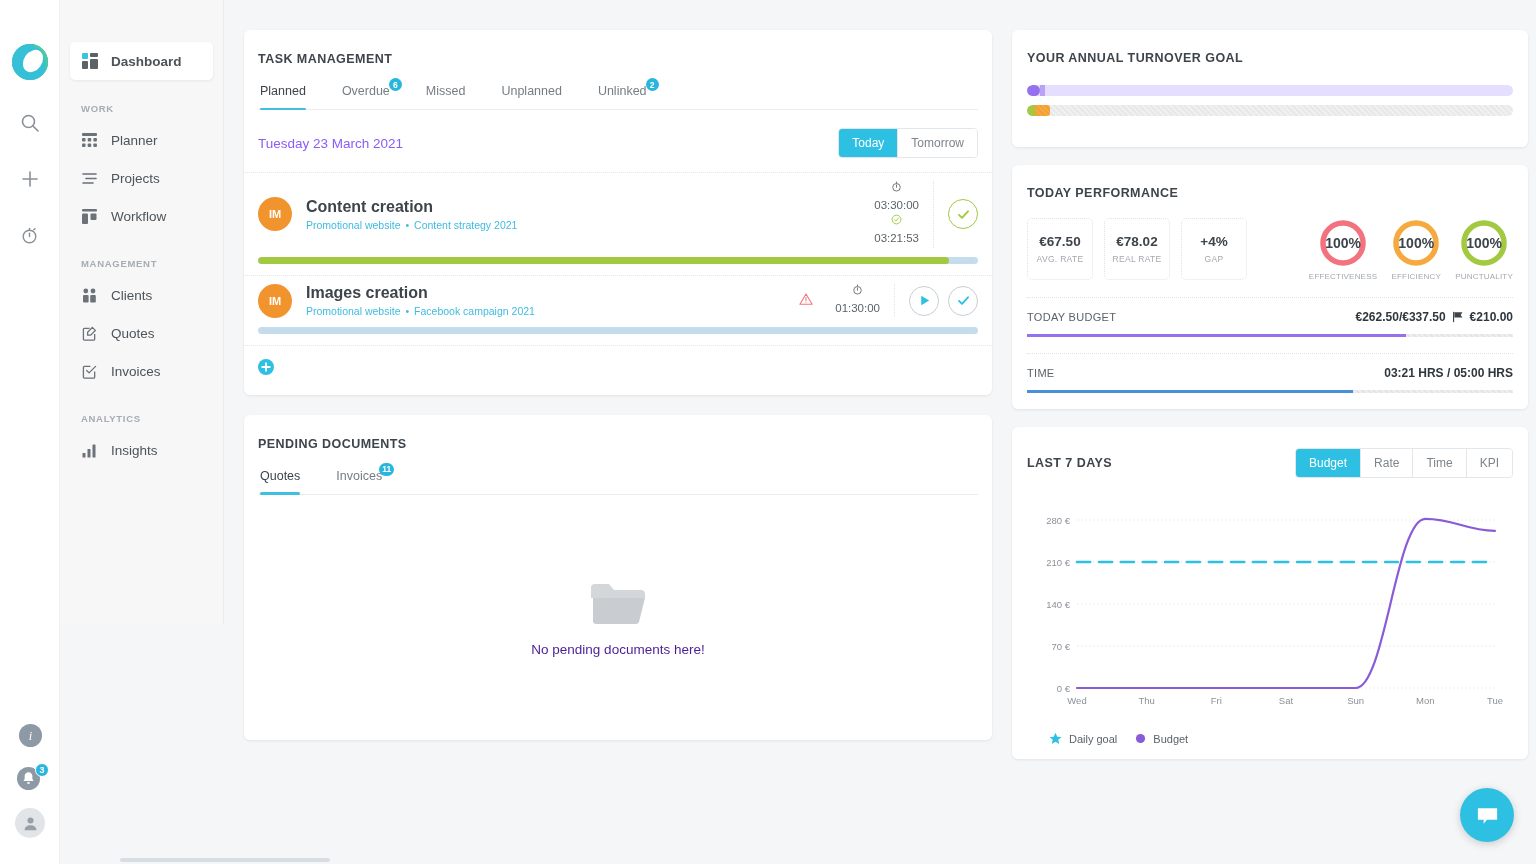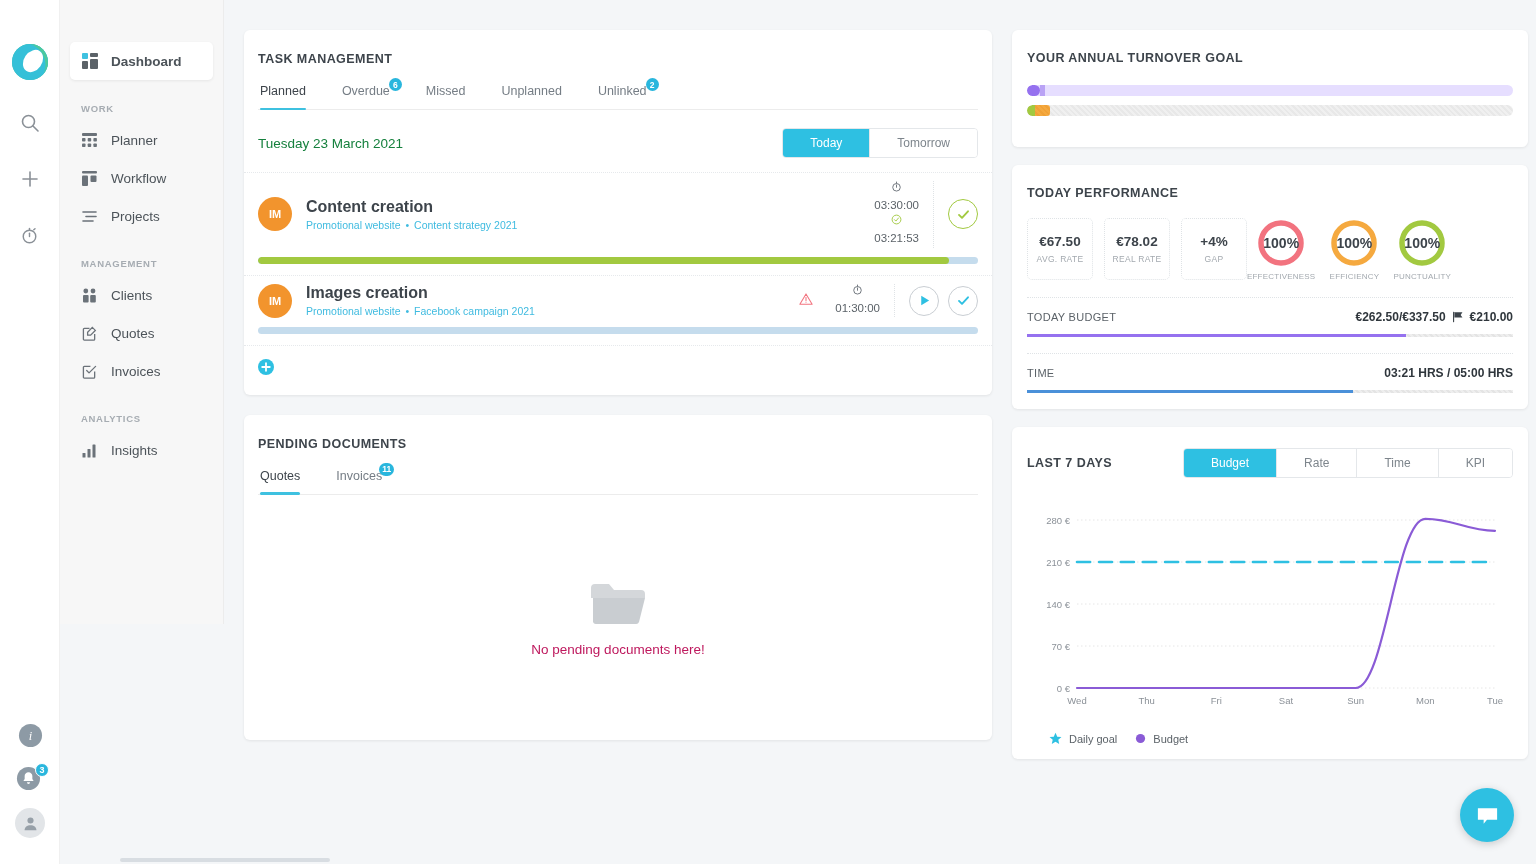--- a/index.html
+++ b/index.html
@@ -103,32 +103,32 @@
     background: #29b6dd; color: #fff; font-size: 8.5px; font-weight: bold;
     min-width: 13px; height: 13px; padding: 0 3px; border-radius: 7px;
     display: flex; align-items: center; justify-content: center;
   }
 
   
   .pill-group {
     display: inline-flex; border: 1px solid #e4e7ea; border-radius: 4px; overflow: hidden;
   }
   .pill {
-    padding: 7px 27px; font-size: 12px; color: #7d858c;
+    padding: 7px 13px; font-size: 12px; color: #7d858c;
     cursor: pointer; background: #fff; border-right: 1px solid #e4e7ea;
   }
   .pill:last-child { border-right: none; }
   .pill.active { background: #2ec0e2; color: #fff; }
 
   
   .date-row {
     display: flex; align-items: center; justify-content: space-between;
     padding: 18px 14px 14px 14px;
   }
-  .date-label { font-size: 13.5px; color: #15803d; }
+  .date-label { font-size: 13.5px; color: #8b5cf6; }
   .task {
     display: flex; align-items: center; padding: 8px 14px 0 14px;
     border-top: 1px dotted #e6e9ec; position: relative;
   }
   .task-avatar {
     width: 34px; height: 34px; border-radius: 50%;
     background: #f2942d; color: #fff; font-size: 11px; font-weight: bold;
     display: flex; align-items: center; justify-content: center;
     flex: 0 0 34px;
   }
@@ -150,21 +150,21 @@
     margin: 9px 14px 0 14px;
   }
   .progress-fill { height: 100%; background: #a2c940; border-radius: 4px; }
   .add-row { padding: 13px 14px 16px 14px; border-top: 1px dotted #e6e9ec; margin-top: 11px; }
 
   
   .empty {
     display: flex; flex-direction: column; align-items: center; justify-content: center;
     height: 245px; gap: 14px;
   }
-  .empty-text { color: #be185d; font-size: 13.5px; }
+  .empty-text { color: #4c1d95; font-size: 13.5px; }
 
   
   .tbar { height: 11px; border-radius: 6px; overflow: hidden; display: flex; }
   .tbar.light { background: #e6deff; }
   .tbar.hatch {
     background: repeating-linear-gradient(45deg,#f0f0f0,#f0f0f0 2px,#e8e8e8 2px,#e8e8e8 4px);
   }
 
   
   .metric-box {
@@ -286,37 +286,37 @@
             <rect x="11.4" y="5" width="3.5" height="3.5" rx=".8"></rect>
           <rect x="0" y="10.5" width="3.5" height="3.5" rx=".8"></rect>
             <rect x="5.7" y="10.5" width="3.5" height="3.5" rx=".8"></rect>
             <rect x="11.4" y="10.5" width="3.5" height="3.5" rx=".8"></rect>
         </svg>
       </span>
       <span>Planner</span>
     </div>
     <div class="nav-item">
       <span class="nav-ico">
+        <svg width="15" height="15" viewBox="0 0 15 15" stroke="#6b7279" stroke-width="1.6" stroke-linecap="round">
+          <line x1="1" y1="3" x2="14" y2="3"></line>
+            <line x1="4" y1="7.5" x2="14" y2="7.5"></line>
+            <line x1="1" y1="12" x2="11" y2="12"></line>
+        </svg>
+      </span>
+      <span>Projects</span>
+    </div>
+    <div class="nav-item">
+      <span class="nav-ico">
         <svg width="15" height="15" viewBox="0 0 15 15" fill="#6b7279">
           <rect x="0" y="0" width="15" height="2.6" rx="1"></rect>
           <rect x="0" y="4.5" width="6" height="10.5" rx="1"></rect>
           <rect x="8.5" y="4.5" width="6" height="6.5" rx="1"></rect>
         </svg>
       </span>
       <span>Workflow</span>
-    </div>
-    <div class="nav-item">
-      <span class="nav-ico">
-        <svg width="15" height="15" viewBox="0 0 15 15" stroke="#6b7279" stroke-width="1.6" stroke-linecap="round">
-          <line x1="1" y1="3" x2="14" y2="3"></line>
-            <line x1="4" y1="7.5" x2="14" y2="7.5"></line>
-            <line x1="1" y1="12" x2="11" y2="12"></line>
-        </svg>
-      </span>
-      <span>Projects</span>
     </div>
   </div>
 
   <div>
     <div class="nav-group">MANAGEMENT</div>
     <div class="nav-item">
       <span class="nav-ico">
         <svg width="15" height="15" viewBox="0 0 15 15" fill="#6b7279">
           <circle cx="3.8" cy="3" r="2.4"></circle>
             <circle cx="11" cy="3" r="2.4"></circle>
@@ -528,21 +528,21 @@
         <div class="tbar hatch" style="margin-top:9px;">
           <div style="width:1.6%;background:#a2c940;border-radius:6px 0 0 6px;"></div>
           <div style="width:3.2%;background:repeating-linear-gradient(45deg,#f5a93f,#f5a93f 2px,#f0a136 2px,#f0a136 4px);border-radius:0 3px 3px 0;"></div>
         </div>
       </div>
     </div>
 
     <div class="card" style="padding:21px 15px 16px 15px;">
       <div class="card-title">TODAY PERFORMANCE</div>
 
-      <div style="display:flex;align-items:flex-start;margin-top:18px;">
+      <div style="display:flex;align-items:flex-start;justify-content:space-between;margin-top:18px;">
         <div style="display:flex;gap:11px;">
           <div class="metric-box">
             <div class="metric-val">€67.50</div>
             <div class="metric-lbl">AVG. RATE</div>
           </div>
           <div class="metric-box">
             <div class="metric-val">€78.02</div>
             <div class="metric-lbl">REAL RATE</div>
           </div>
           <div class="metric-box">

